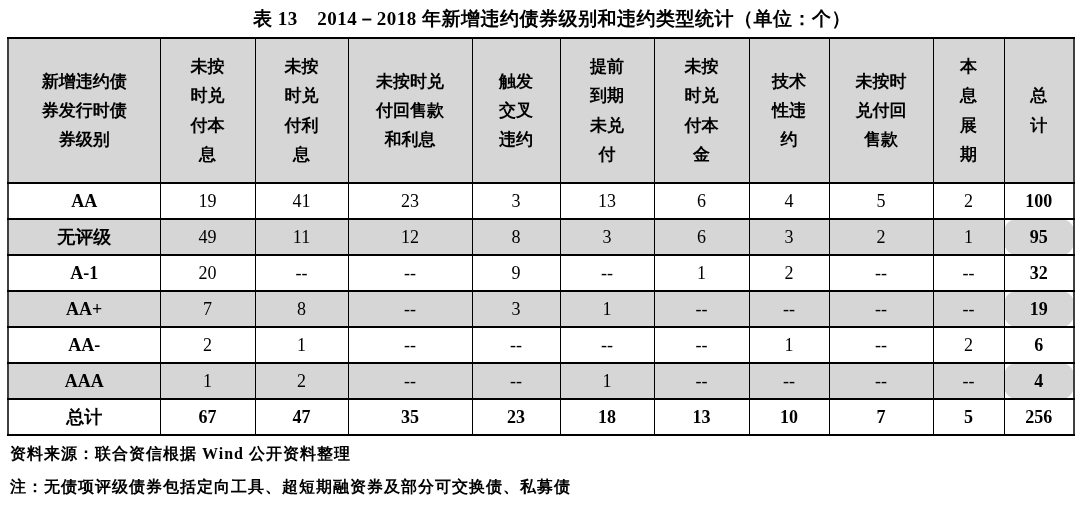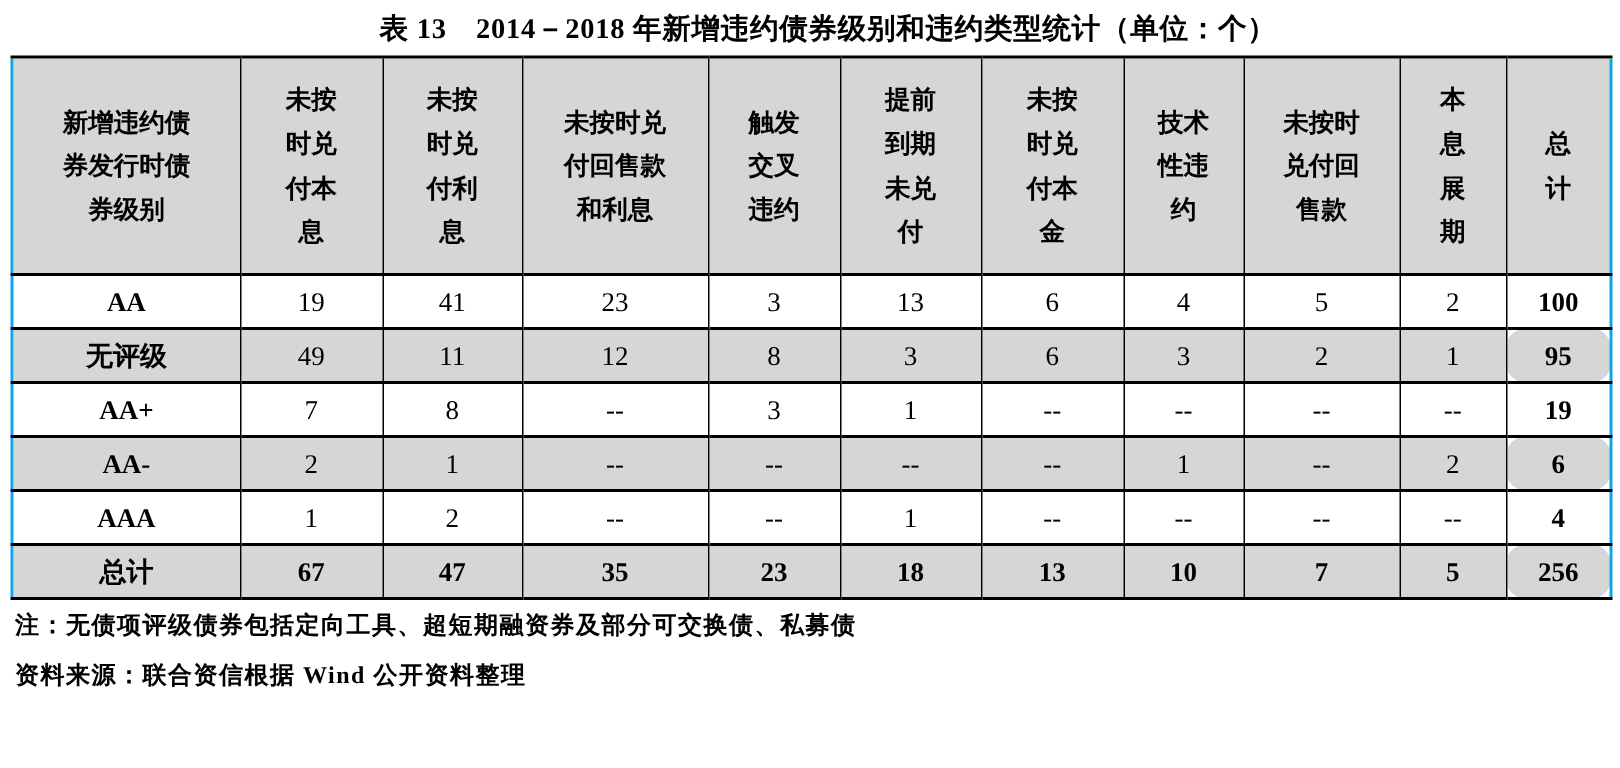--- a/index.html
+++ b/index.html
@@ -22,21 +22,21 @@
     font-size: 19px;
     font-weight: bold;
     letter-spacing: 0.5px;
     padding-left: 24px;
   }
   table.stat-table {
     border-collapse: collapse;
     table-layout: fixed;
     width: 1066px;
     margin: 5px 0 0 7px;
-    border: 2px solid #0ea5e9;
+    border: 2px solid #404040;
   }
   .stat-table th,
   .stat-table td {
     border: 1px solid #000000;
     border-top-width: 2px;
     border-bottom-width: 2px;
     text-align: center;
     vertical-align: middle;
     padding: 0;
     overflow: hidden;
@@ -162,20 +162,33 @@
           <td>12</td>
           <td>8</td>
           <td>3</td>
           <td>6</td>
           <td>3</td>
           <td>2</td>
           <td>1</td>
           <td>95</td>
         </tr>
         <tr>
+          <td class="row-label">A-1</td>
+          <td>20</td>
+          <td>--</td>
+          <td>--</td>
+          <td>9</td>
+          <td>--</td>
+          <td>1</td>
+          <td>2</td>
+          <td>--</td>
+          <td>--</td>
+          <td>32</td>
+        </tr>
+        <tr>
           <td class="row-label">AA+</td>
           <td>7</td>
           <td>8</td>
           <td>--</td>
           <td>3</td>
           <td>1</td>
           <td>--</td>
           <td>--</td>
           <td>--</td>
           <td>--</td>
@@ -217,17 +230,17 @@
           <td>13</td>
           <td>10</td>
           <td>7</td>
           <td>5</td>
           <td>256</td>
         </tr>
       </tbody>
   </table>
 
   <div class="notes">
+    <div class="note-line">资料来源：联合资信根据 Wind 公开资料整理</div>
     <div class="note-line">注：无债项评级债券包括定向工具、超短期融资券及部分可交换债、私募债</div>
-    <div class="note-line">资料来源：联合资信根据 Wind 公开资料整理</div>
   </div>
 
 </div>
 
 </body></html>

